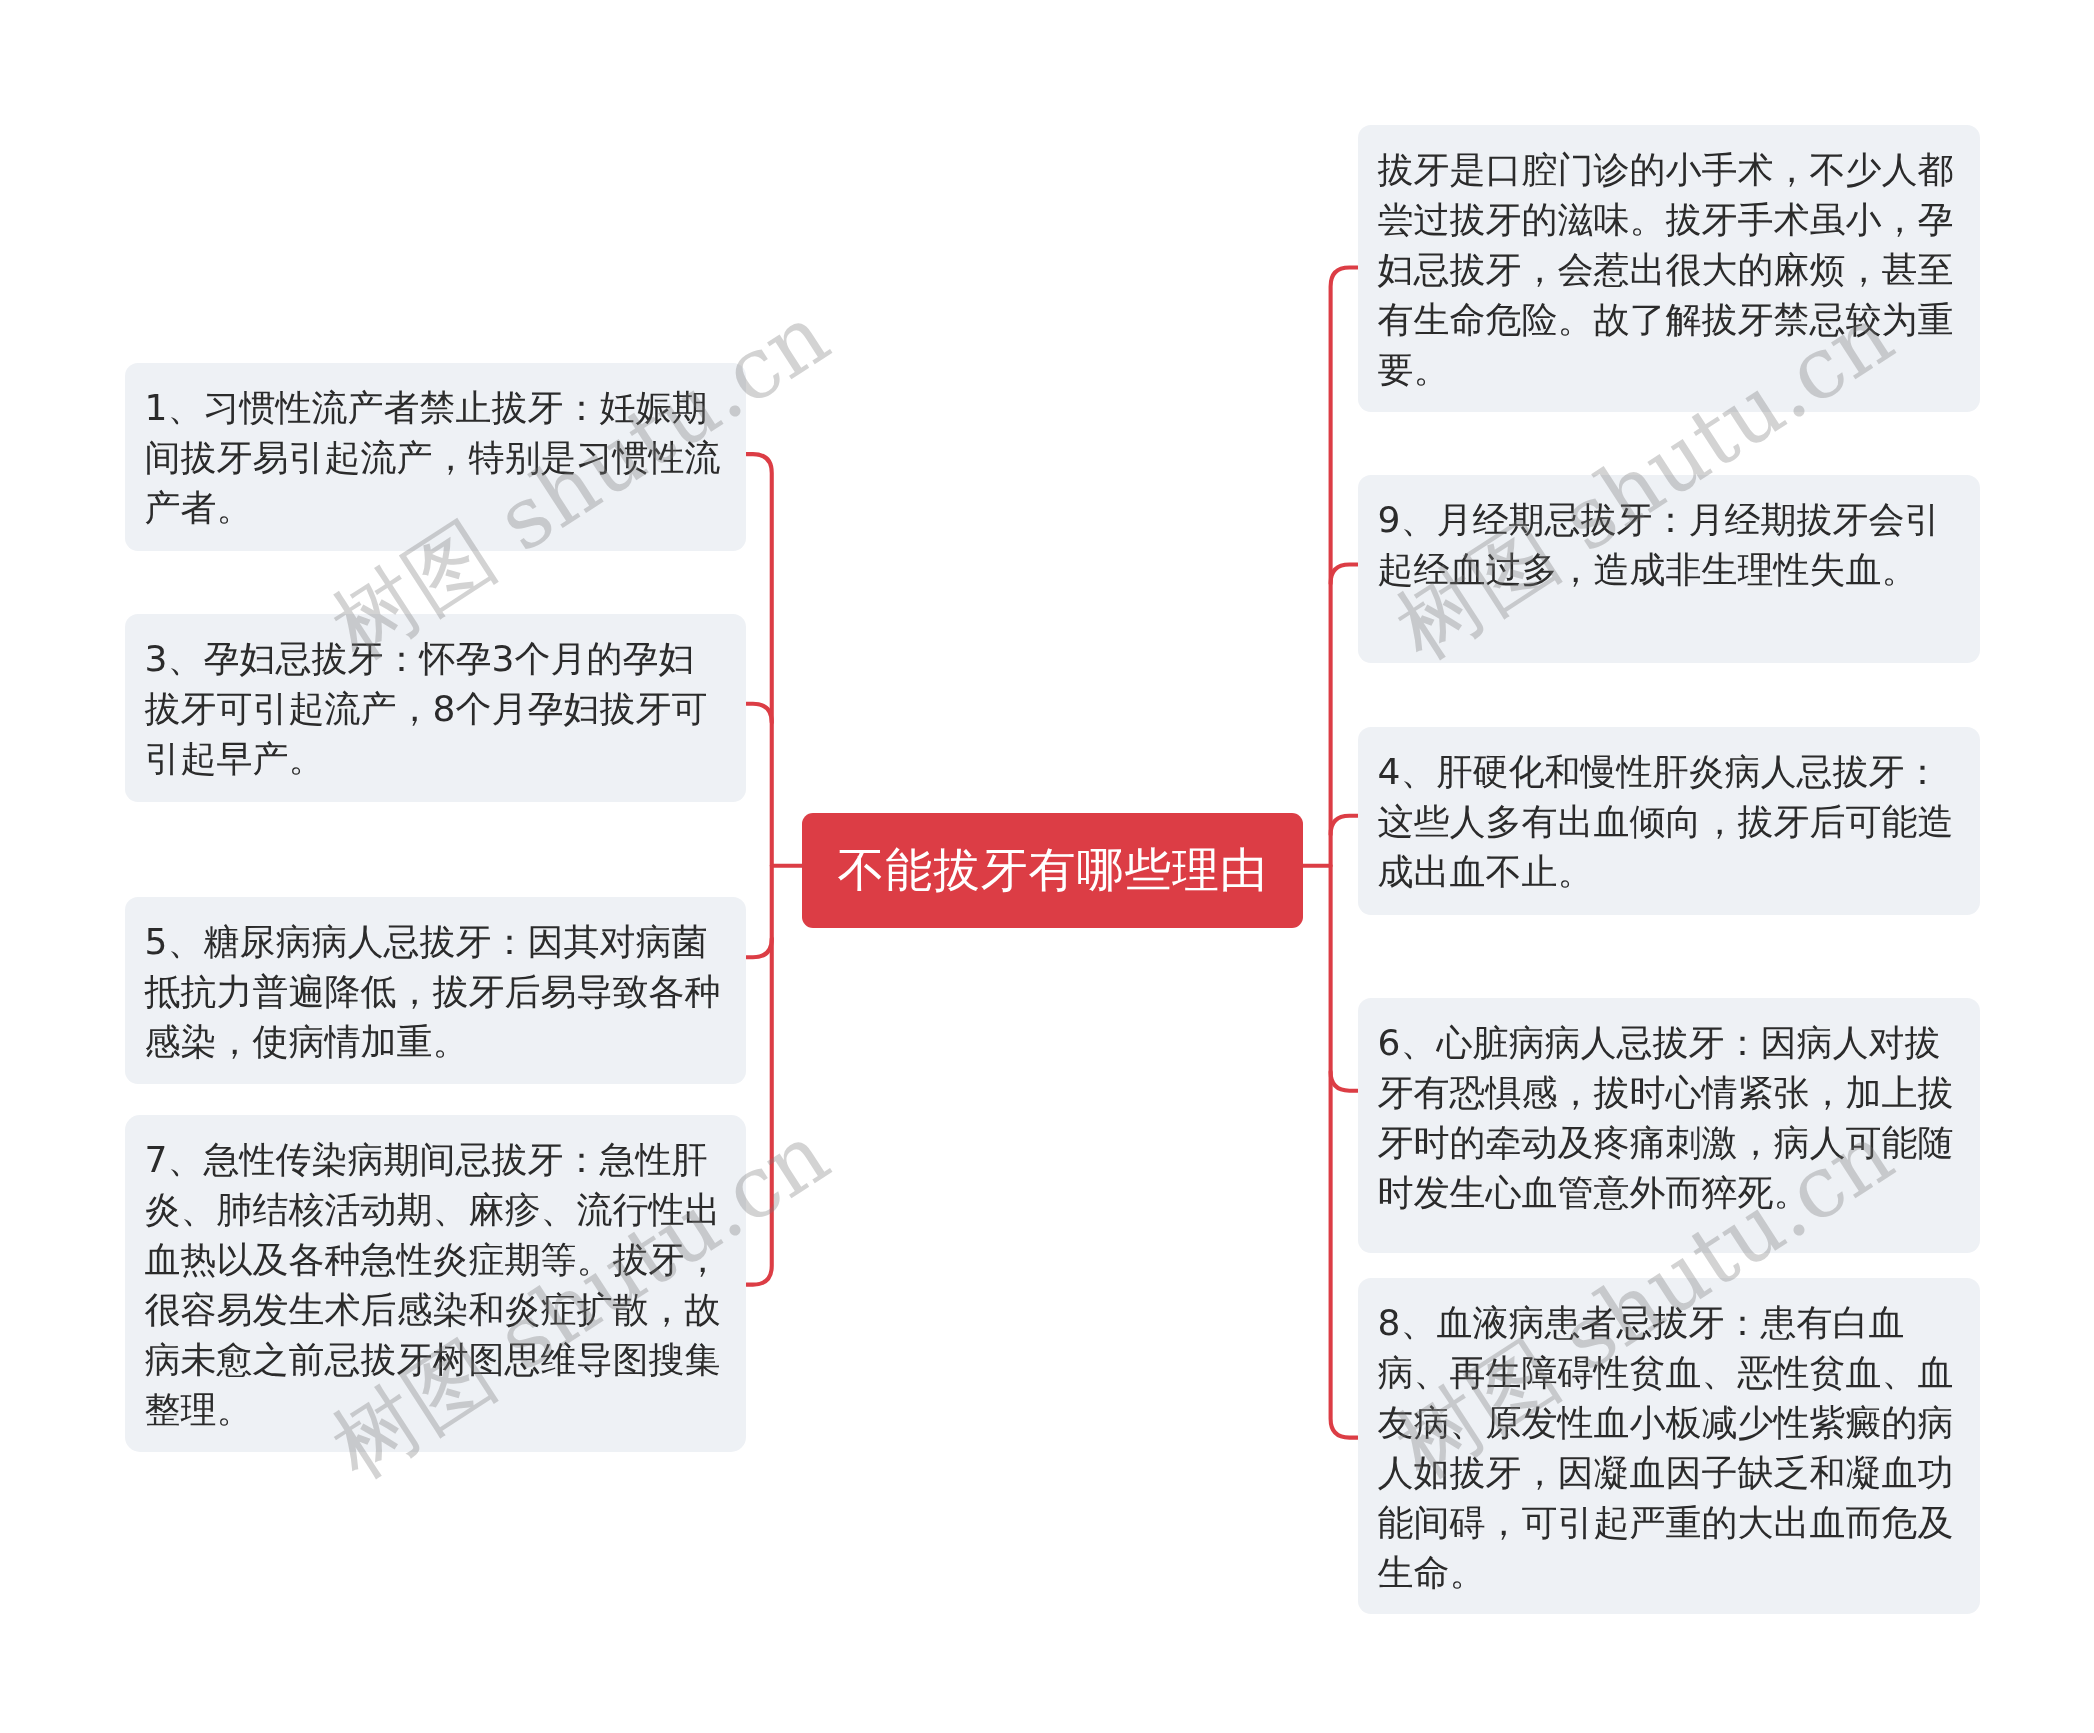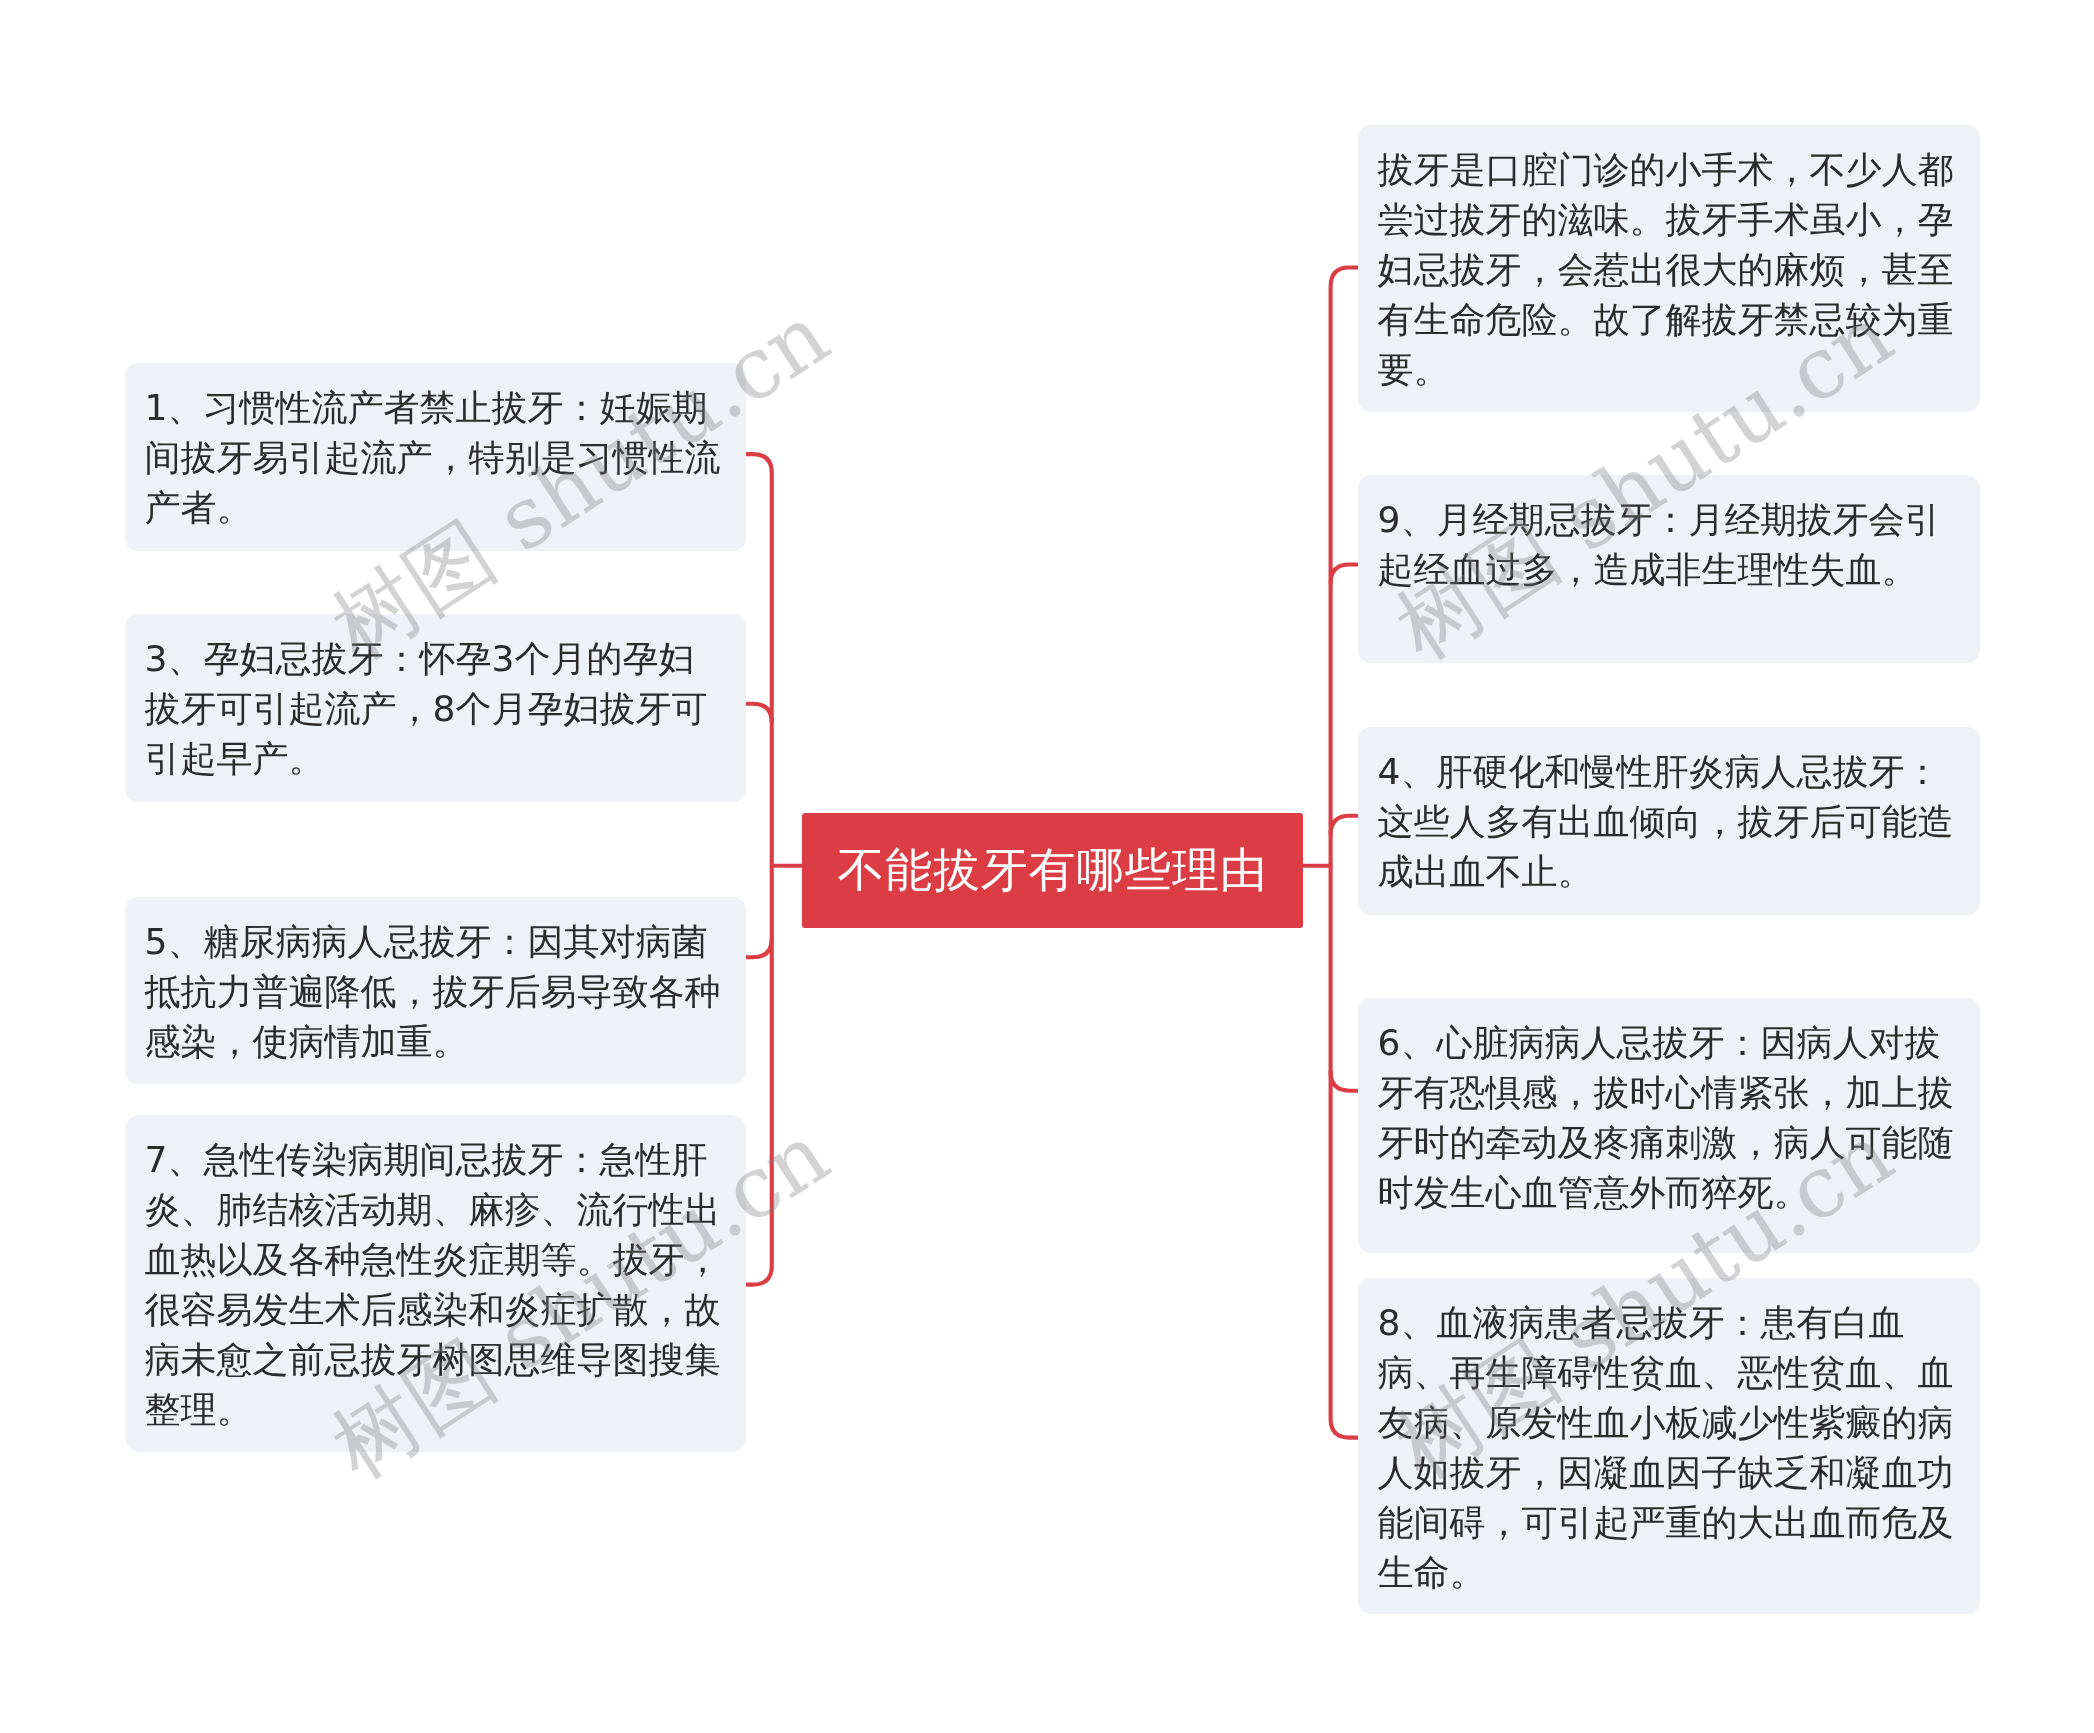--- a/index.html
+++ b/index.html
@@ -4,21 +4,21 @@
 <style>
   html, body { margin: 0; padding: 0; background: #ffffff; }
   body { width: 2095px; height: 1733px; position: relative; overflow: hidden;
          font-family: "DejaVu Sans", "Liberation Sans", sans-serif; }
   .canvas { position: absolute; left: 0; top: 0; width: 2095px; height: 1733px; }
   svg.links { position: absolute; left: 0; top: 0; width: 2095px; height: 1733px; }
   .node { position: absolute; background: #eef1f5; border-radius: 13px;
           box-sizing: border-box; padding: 19.6px 19.6px 19.6px 19.6px;
           color: #2b2b2b; font-size: 36px; line-height: 50px; word-break: break-all; }
   .center { position: absolute; left: 802px; top: 813px; width: 501px; height: 115px;
-            background: #dc3d45; border-radius: 3px; color: #ffffff;
+            background: #dc3d45; border-radius: 11px; color: #ffffff;
             font-size: 47px; display: flex; align-items: center; justify-content: center;
             letter-spacing: 0.8px; }
   .watermark { position: absolute; color: rgba(120,120,120,0.33);
                font-family: "DejaVu Serif", "Liberation Serif", serif; font-size: 85px;
                transform: rotate(-33deg); transform-origin: left top; white-space: nowrap;
                pointer-events: none; }
 </style>
 </head>
 <body>
 

